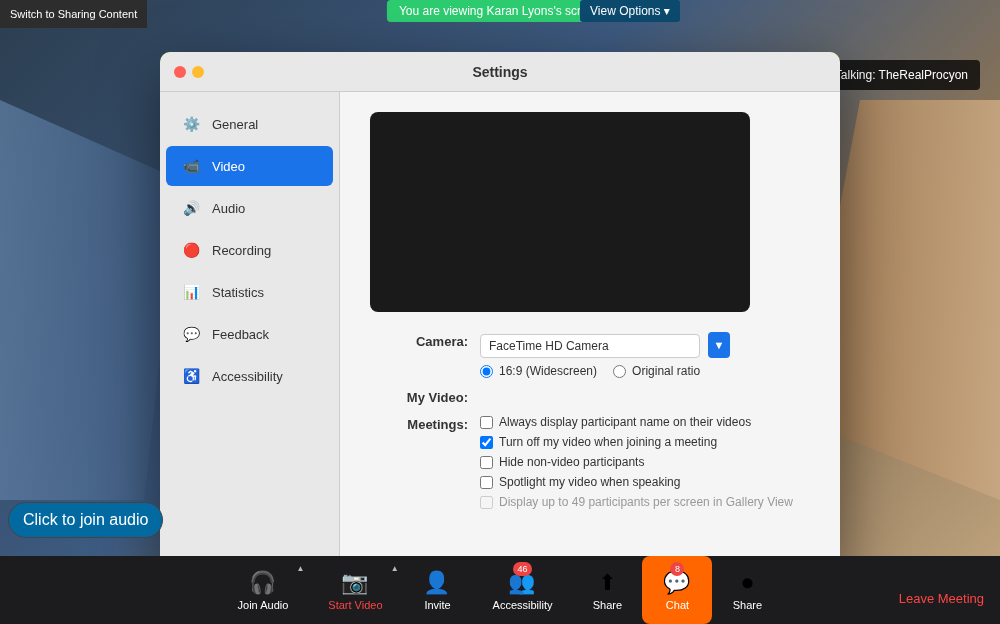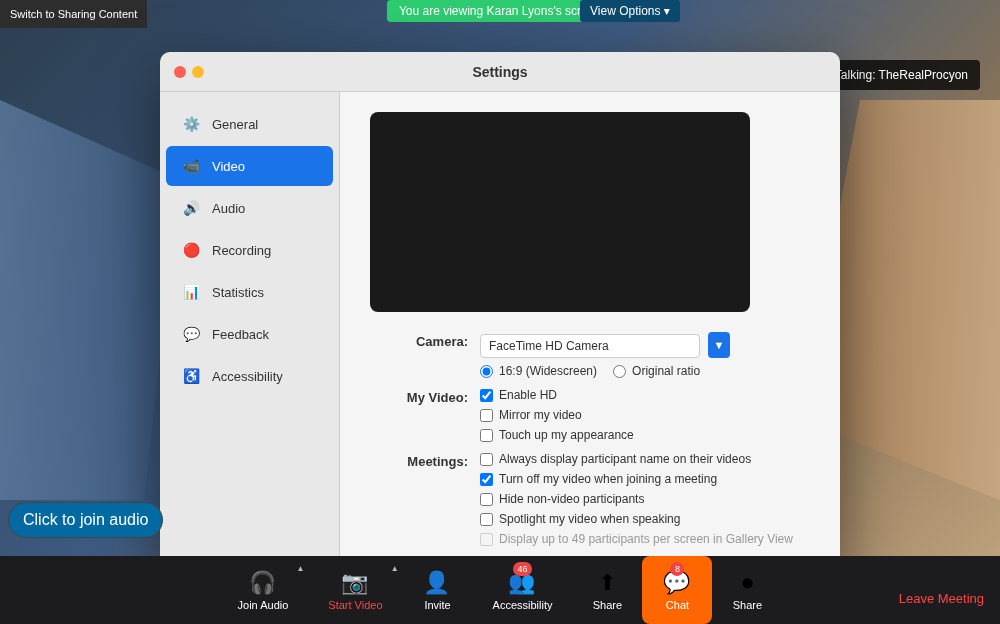--- a/index.html
+++ b/index.html
@@ -464,34 +464,20 @@
               <input type="radio" name="ratio" checked="" id="widescreen" style="">
               <label for="widescreen">16:9 (Widescreen)</label>
               <input type="radio" name="ratio" id="original" style="margin-left: 10px;">
               <label for="original">Original ratio</label>
             </div>
           </div>
         </div>
 
         <div class="settings-row">
           <span class="settings-label">My Video:</span>
-          <div class="settings-controls">
-            <div class="checkbox-row">
-              <input type="checkbox" checked="" id="enable_hd" style="">
-              <label for="enable_hd">Enable HD</label>
-            </div>
-            <div class="checkbox-row">
-              <input type="checkbox" id="mirror" style="">
-              <label for="mirror">Mirror my video</label>
-            </div>
-            <div class="checkbox-row">
-              <input type="checkbox" id="touch_up" style="">
-              <label for="touch_up">Touch up my appearance</label>
-            </div>
-          </div>
         </div>
 
         <div class="settings-row">
           <span class="settings-label">Meetings:</span>
           <div class="settings-controls">
             <div class="checkbox-row">
               <input type="checkbox" id="display_name" style="">
               <label for="display_name">Always display participant name on their videos</label>
             </div>
             <div class="checkbox-row">

